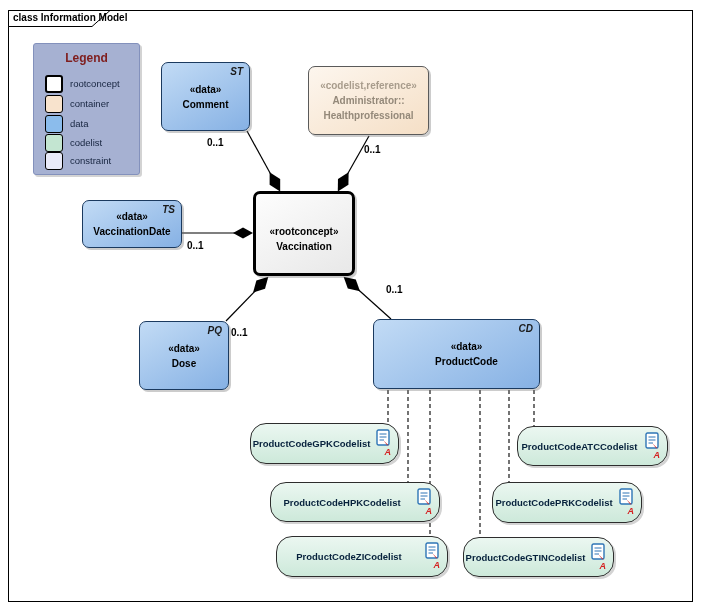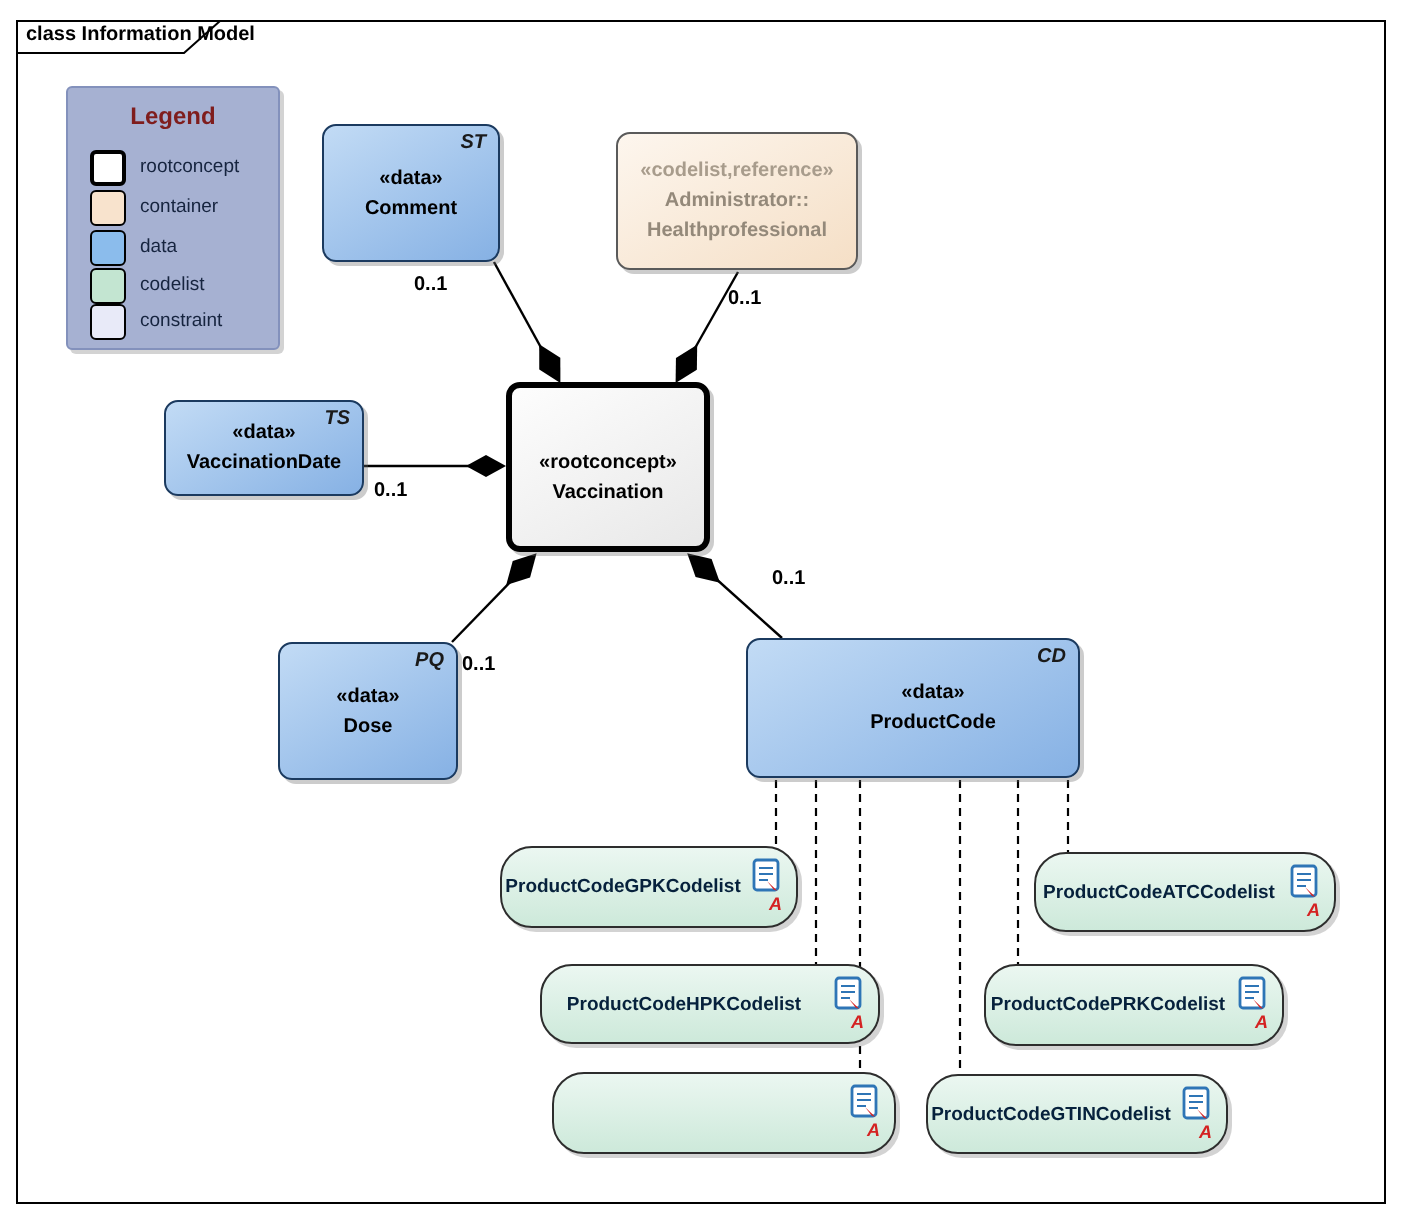--- a/index.html
+++ b/index.html
@@ -226,20 +226,21 @@
       <rect x="1" y="1" width="12" height="15" rx="1.5" fill="#fff" stroke="#2e75b6" stroke-width="1.4"></rect>
       <line x1="3.5" y1="5" x2="10.5" y2="5" stroke="#2e75b6"></line>
         <line x1="3.5" y1="8" x2="10.5" y2="8" stroke="#2e75b6"></line>
       <line x1="3.5" y1="11" x2="8" y2="11" stroke="#2e75b6"></line>
       <polygon points="12.6,16.4 7.6,11.6 10.9,15.9" fill="#d42222"></polygon>
     </svg>
     <span class="cl-marker">A</span>
   </div>
 
   <div class="codelist" id="cl-zi">
+    <span class="cl-label">ProductCodeZICodelist</span>
     <svg class="doc-icon" width="14" height="18" viewBox="0 0 14 18">
       <rect x="1" y="1" width="12" height="15" rx="1.5" fill="#fff" stroke="#2e75b6" stroke-width="1.4"></rect>
       <line x1="3.5" y1="5" x2="10.5" y2="5" stroke="#2e75b6"></line>
         <line x1="3.5" y1="8" x2="10.5" y2="8" stroke="#2e75b6"></line>
       <line x1="3.5" y1="11" x2="8" y2="11" stroke="#2e75b6"></line>
       <polygon points="12.6,16.4 7.6,11.6 10.9,15.9" fill="#d42222"></polygon>
     </svg>
     <span class="cl-marker">A</span>
   </div>
 

